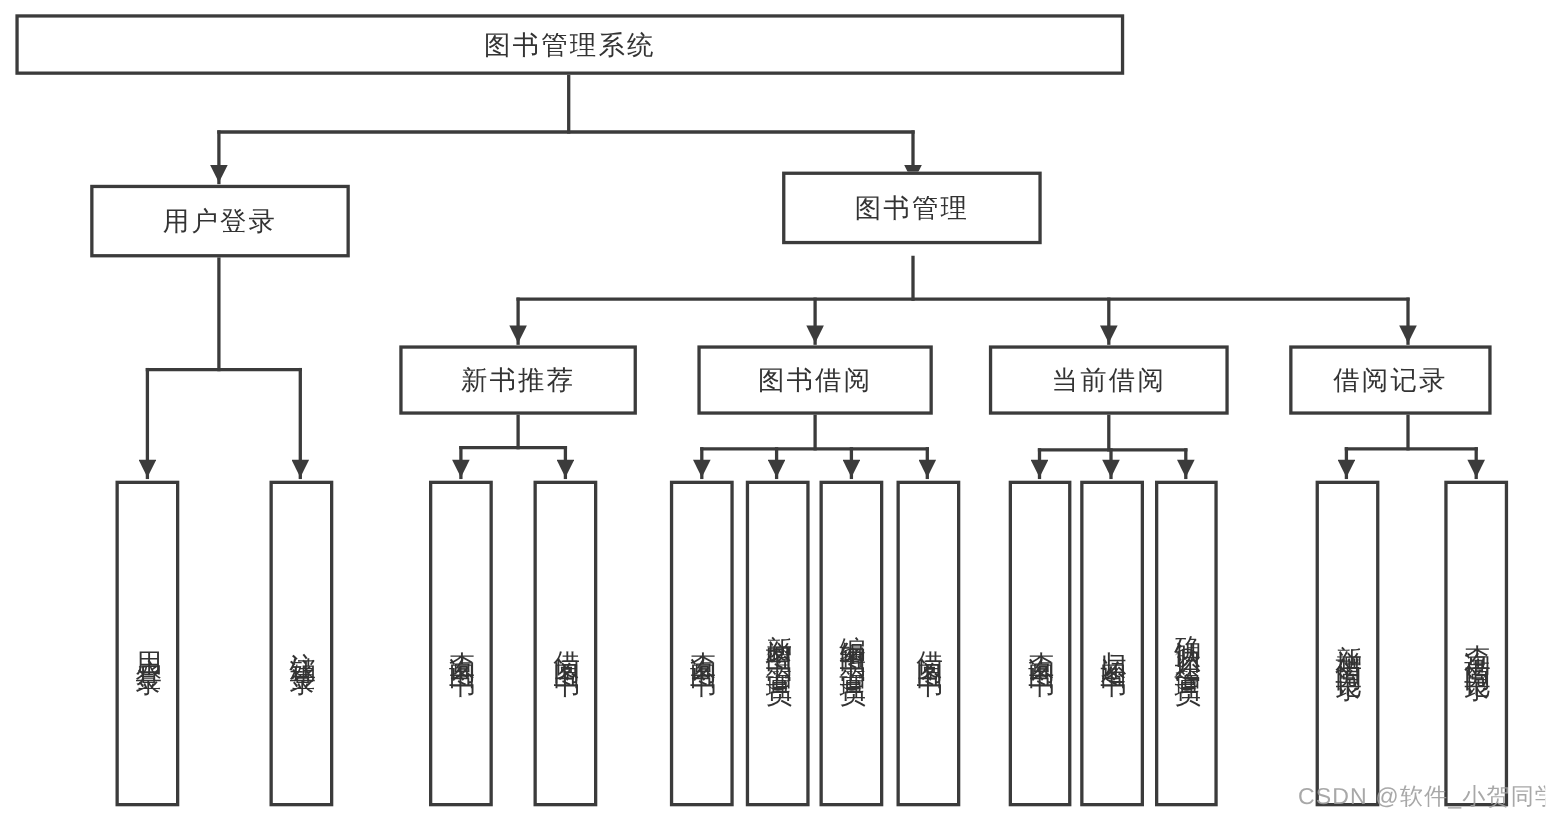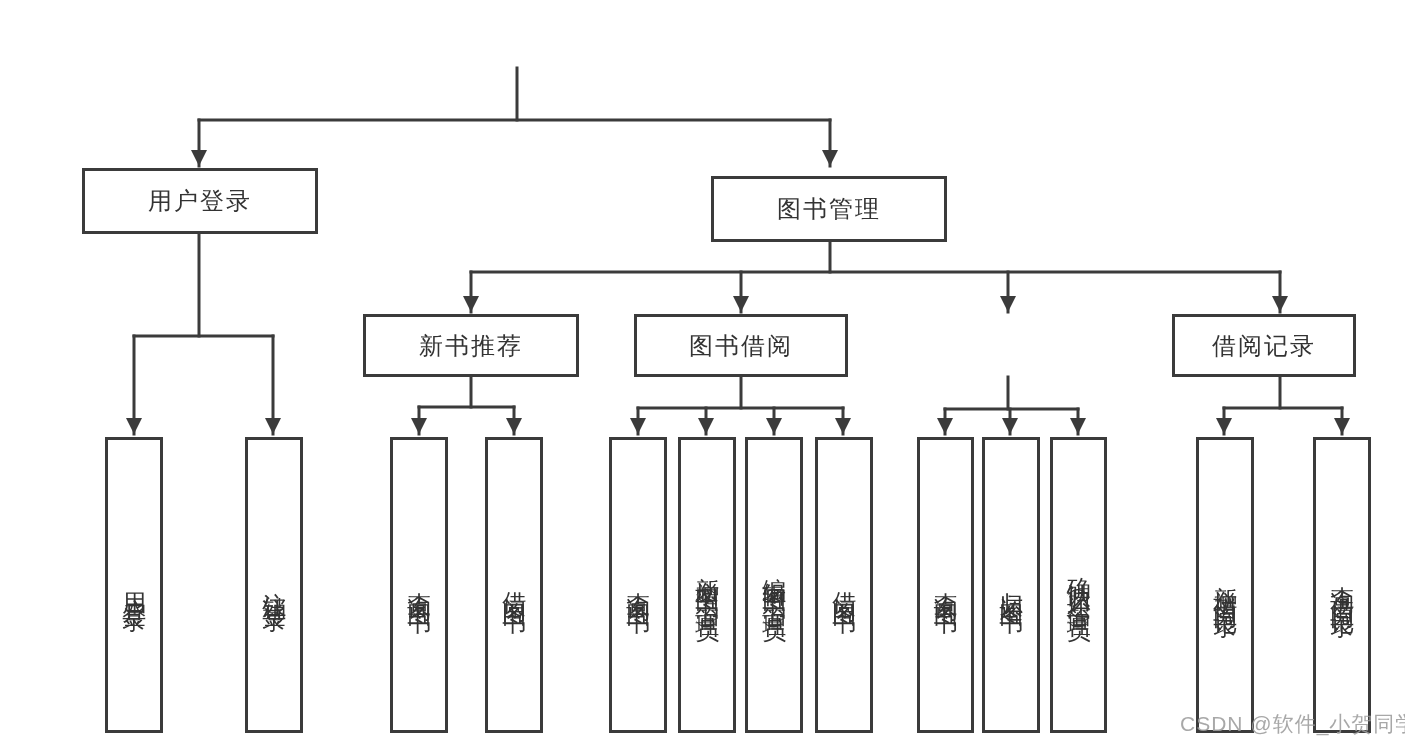--- a/index.html
+++ b/index.html
@@ -92,33 +92,39 @@
       <line x1="1010" y1="409" x2="1010" y2="434" marker-end="url(#arrow)"></line>
       <line x1="1078" y1="409" x2="1078" y2="434" marker-end="url(#arrow)"></line>
 
       <line x1="1280" y1="377" x2="1280" y2="408"></line>
       <line x1="1224" y1="408" x2="1342" y2="408"></line>
       <line x1="1224" y1="408" x2="1224" y2="434" marker-end="url(#arrow)"></line>
       <line x1="1342" y1="408" x2="1342" y2="434" marker-end="url(#arrow)"></line>
     </g>
   </svg>
 
+  <div class="box hbox" style="left:14px;top:13px;width:1008px;height:55px">
+    <span class="lbl">图书管理系统</span>
+  </div>
 
   <div class="box hbox" style="left:82px;top:168px;width:236px;height:66px">
     <span class="lbl">用户登录</span>
   </div>
-  <div class="box hbox" style="left:711px;top:176px;width:236px;height:66px">
+  <div class="box hbox" style="left:711px;top:156px;width:236px;height:66px">
     <span class="lbl">图书管理</span>
   </div>
 
   <div class="box hbox" style="left:634px;top:314px;width:214px;height:63px">
     <span class="lbl">图书借阅</span>
   </div>
   <div class="box hbox" style="left:363px;top:314px;width:216px;height:63px">
     <span class="lbl">新书推荐</span>
+  </div>
+  <div class="box hbox" style="left:899px;top:314px;width:218px;height:63px">
+    <span class="lbl">当前借阅</span>
   </div>
   <div class="box hbox" style="left:1172px;top:314px;width:184px;height:63px">
     <span class="lbl">借阅记录</span>
   </div>
 
   <div class="box vbox" style="left:105px;top:437px;width:58px;height:296px">
     <span class="lbl">用户登录</span>
   </div>
   <div class="box vbox" style="left:245px;top:437px;width:58px;height:296px">
     <span class="lbl">注销登录</span>

